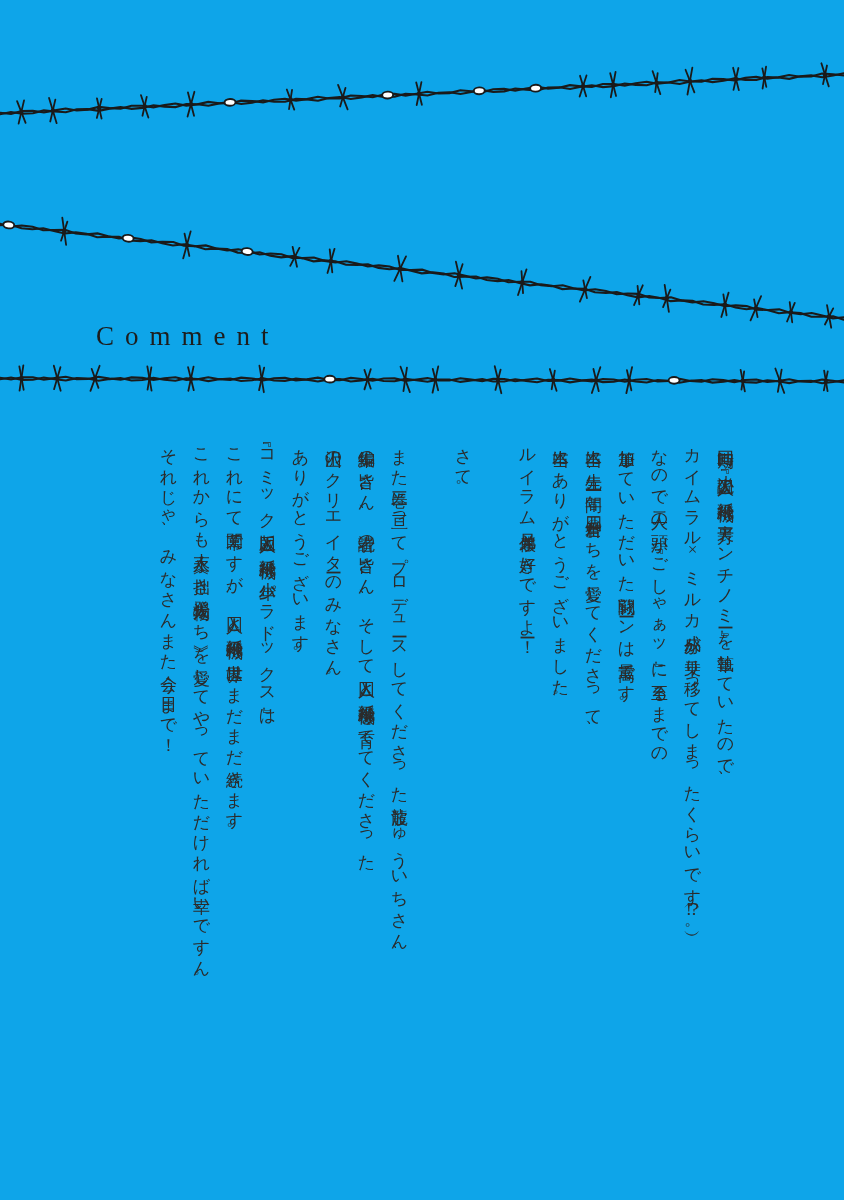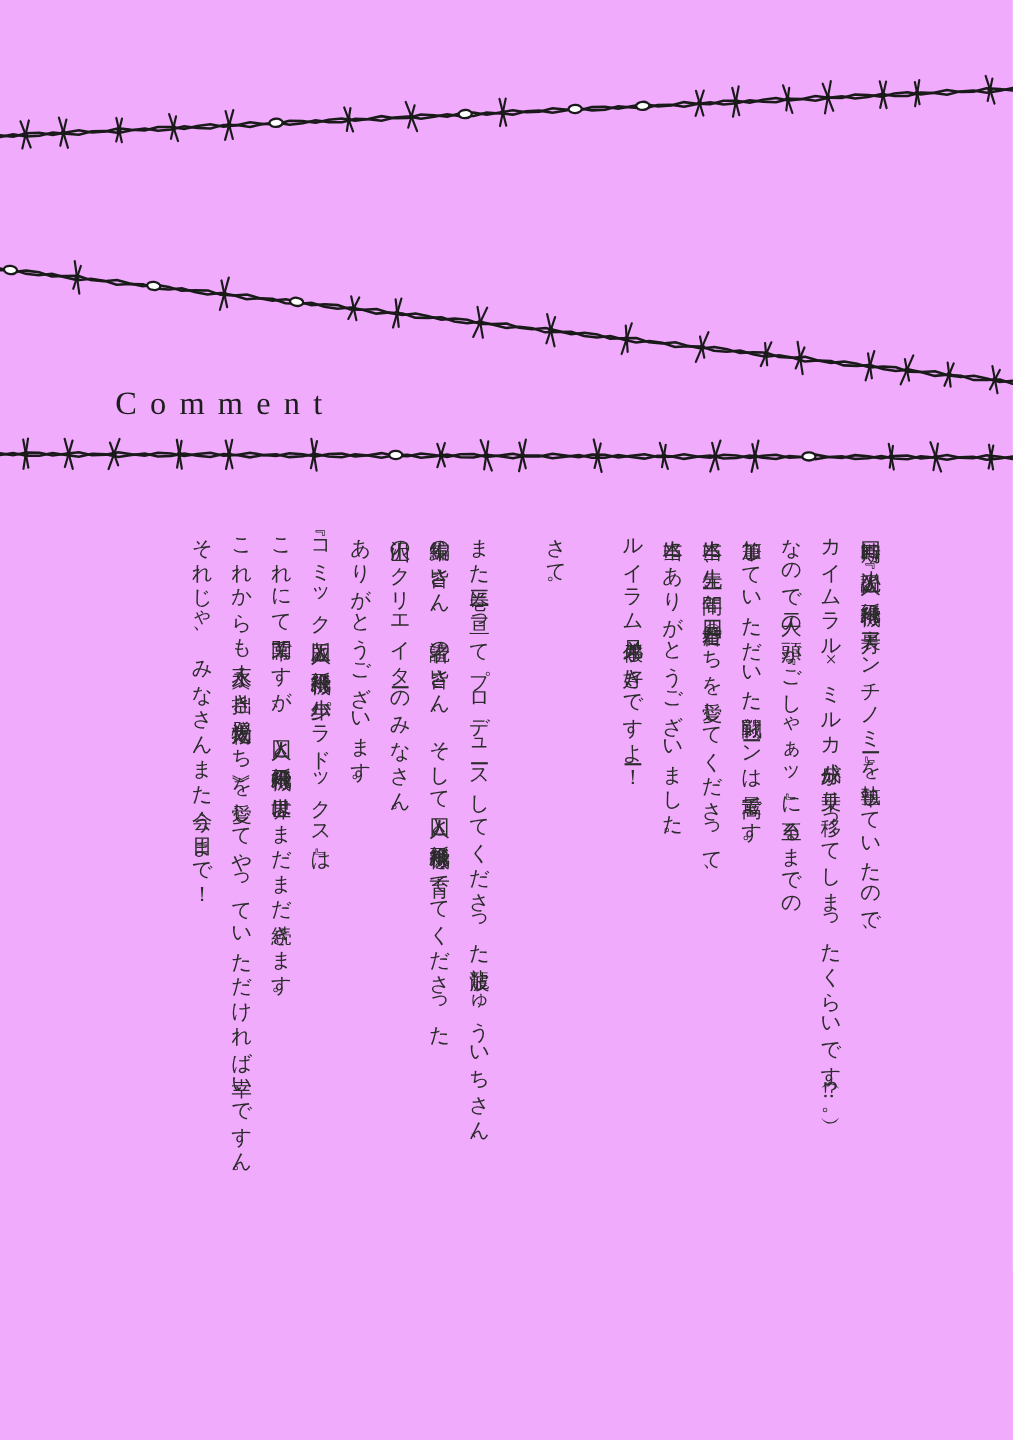--- a/index.html
+++ b/index.html
@@ -1,20 +1,20 @@
 <!DOCTYPE html>
 <html><head>
 <meta charset="utf-8">
 <style>
   html,body{margin:0;padding:0;}
   body{
     width:844px;height:1200px;background:#ffffff;overflow:hidden;position:relative;
     font-family:"Liberation Serif","DejaVu Serif",serif;
   }
-  .page{position:absolute;inset:0;background:#f0abfc;}
+  .page{position:absolute;inset:0;background:#0ea5e9;}
   #wires{position:absolute;left:0;top:0;width:844px;height:420px;overflow:visible;}
   .comment-title{
     position:absolute;left:96px;top:321px;
     font-size:27px;letter-spacing:11px;color:#1d1d1d;
     font-family:"Liberation Serif","DejaVu Serif",serif;white-space:nowrap;
   }
   .text-block{
     position:absolute;top:437px;right:102px;height:714px;
     writing-mode:vertical-rl;text-orientation:mixed;
     font-size:17px;letter-spacing:1.3px;color:#2b2b2b;

